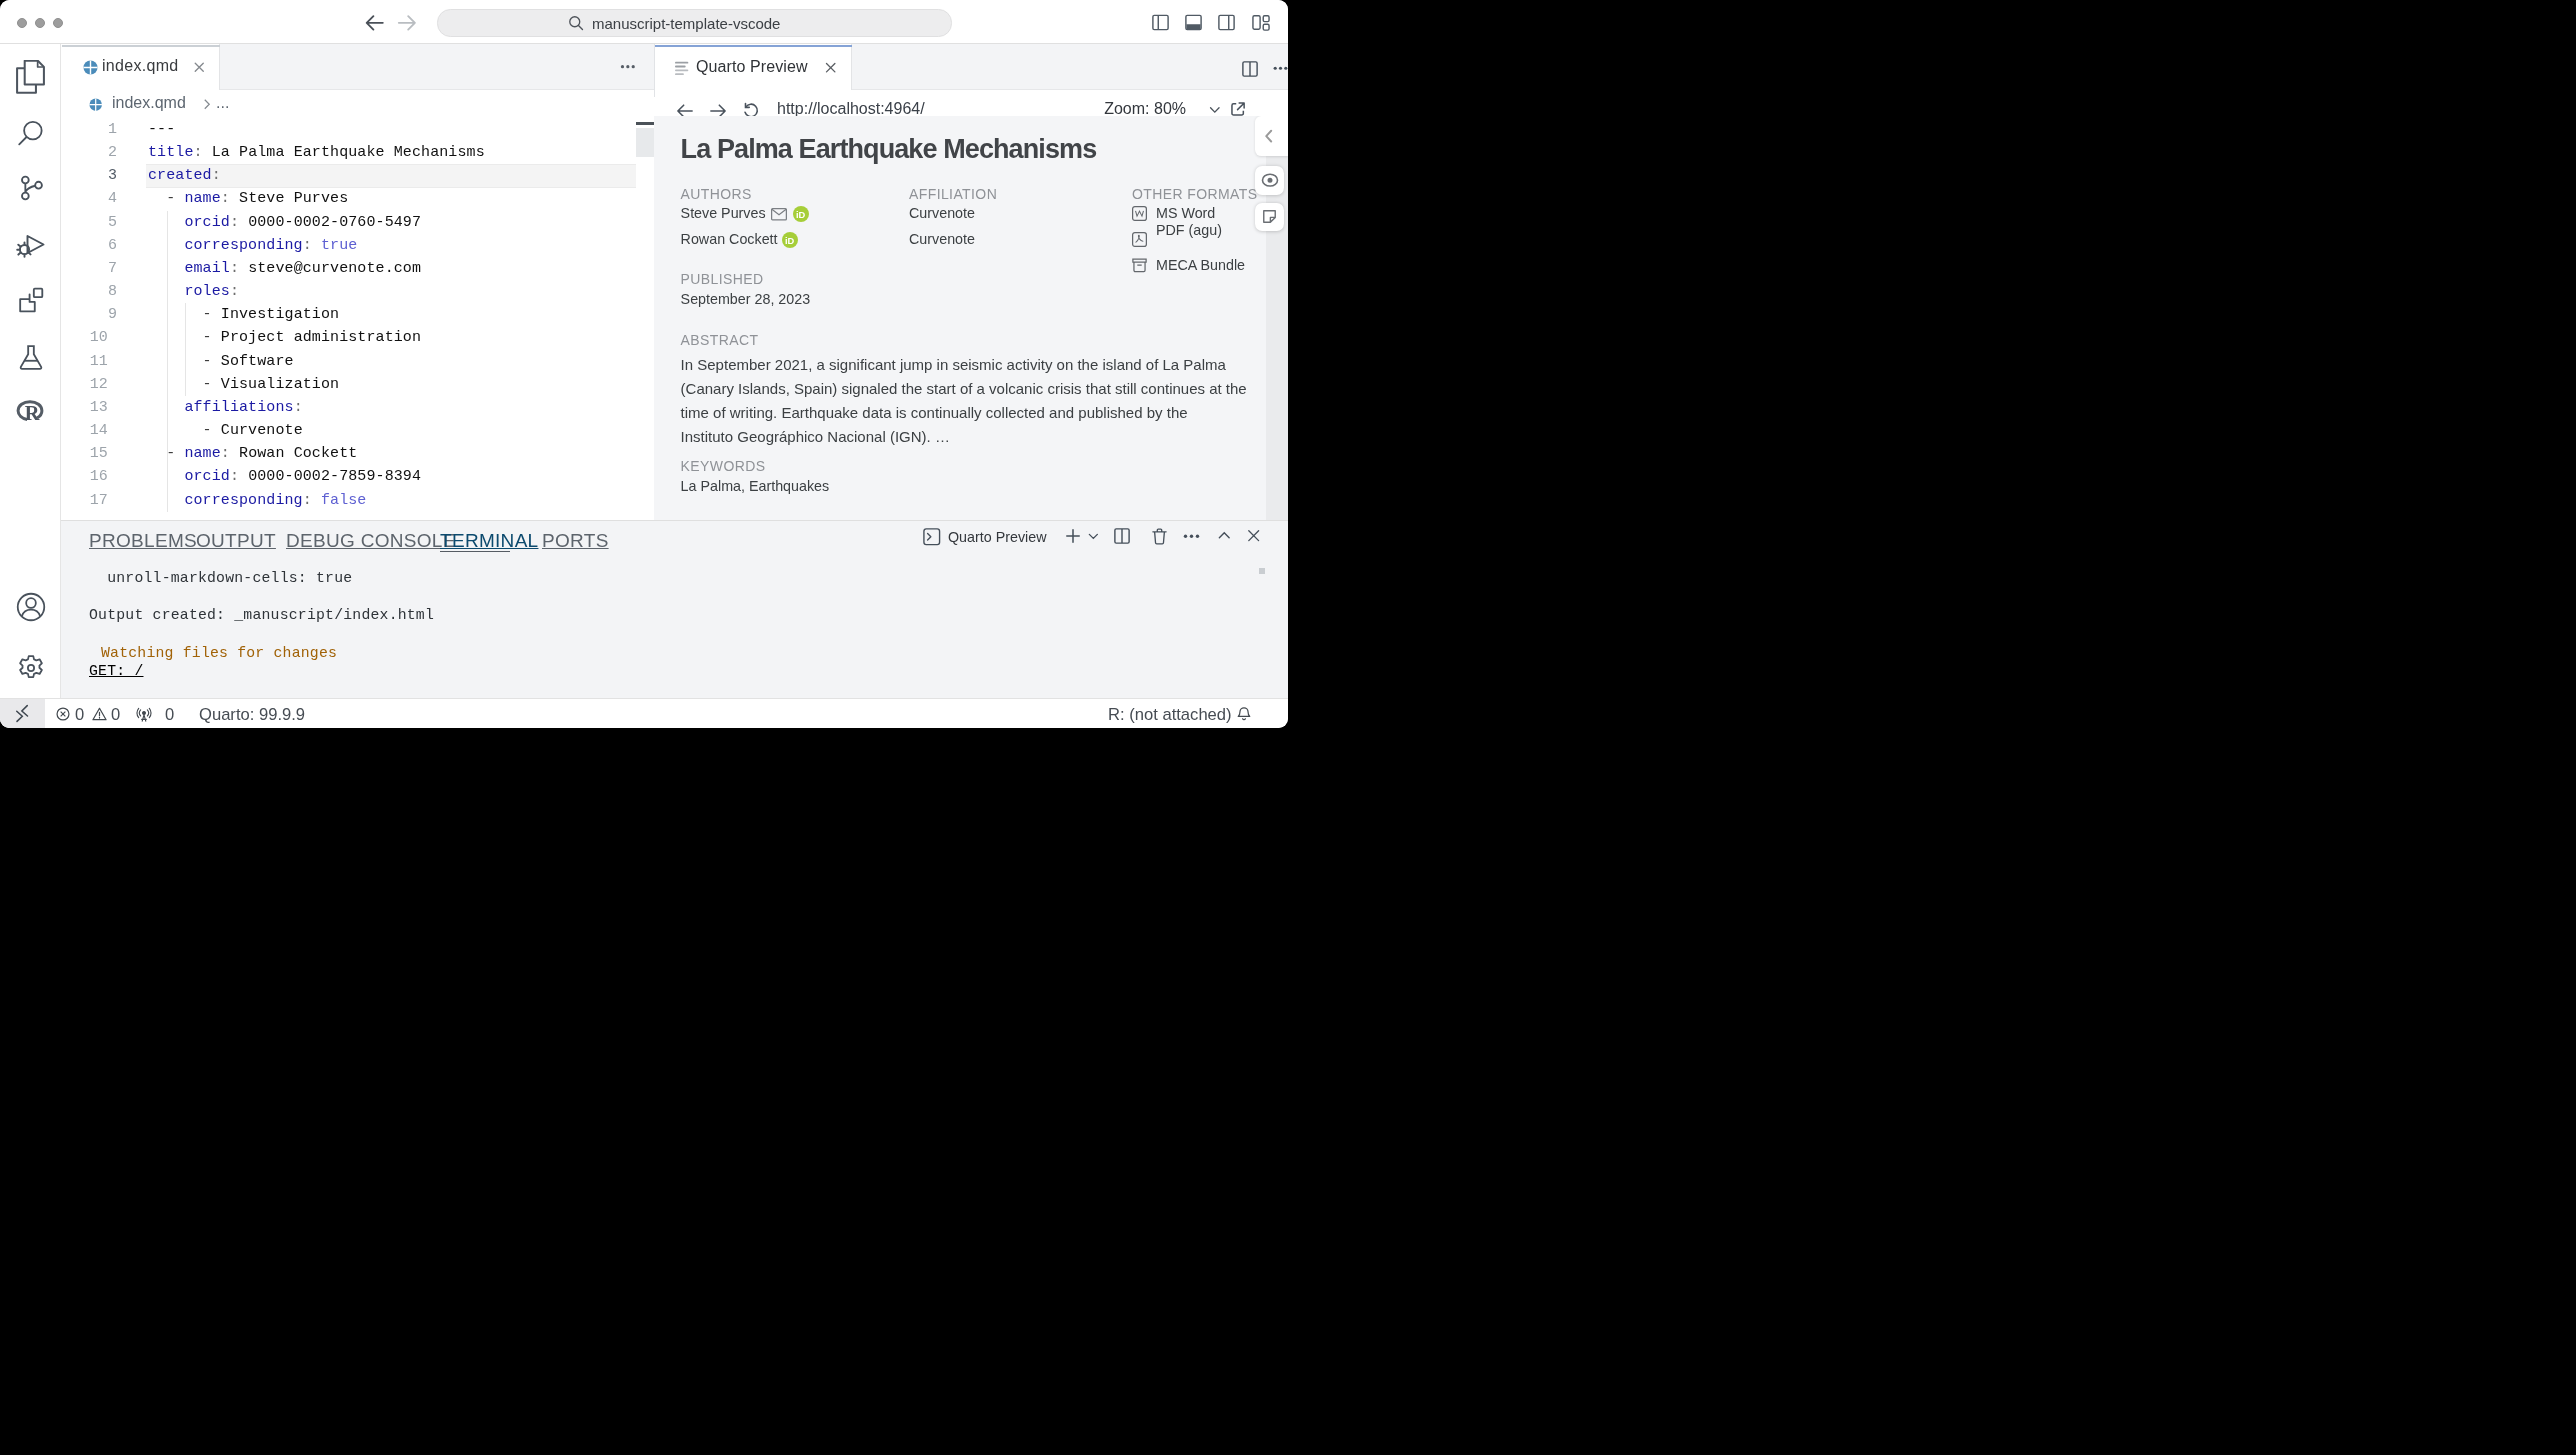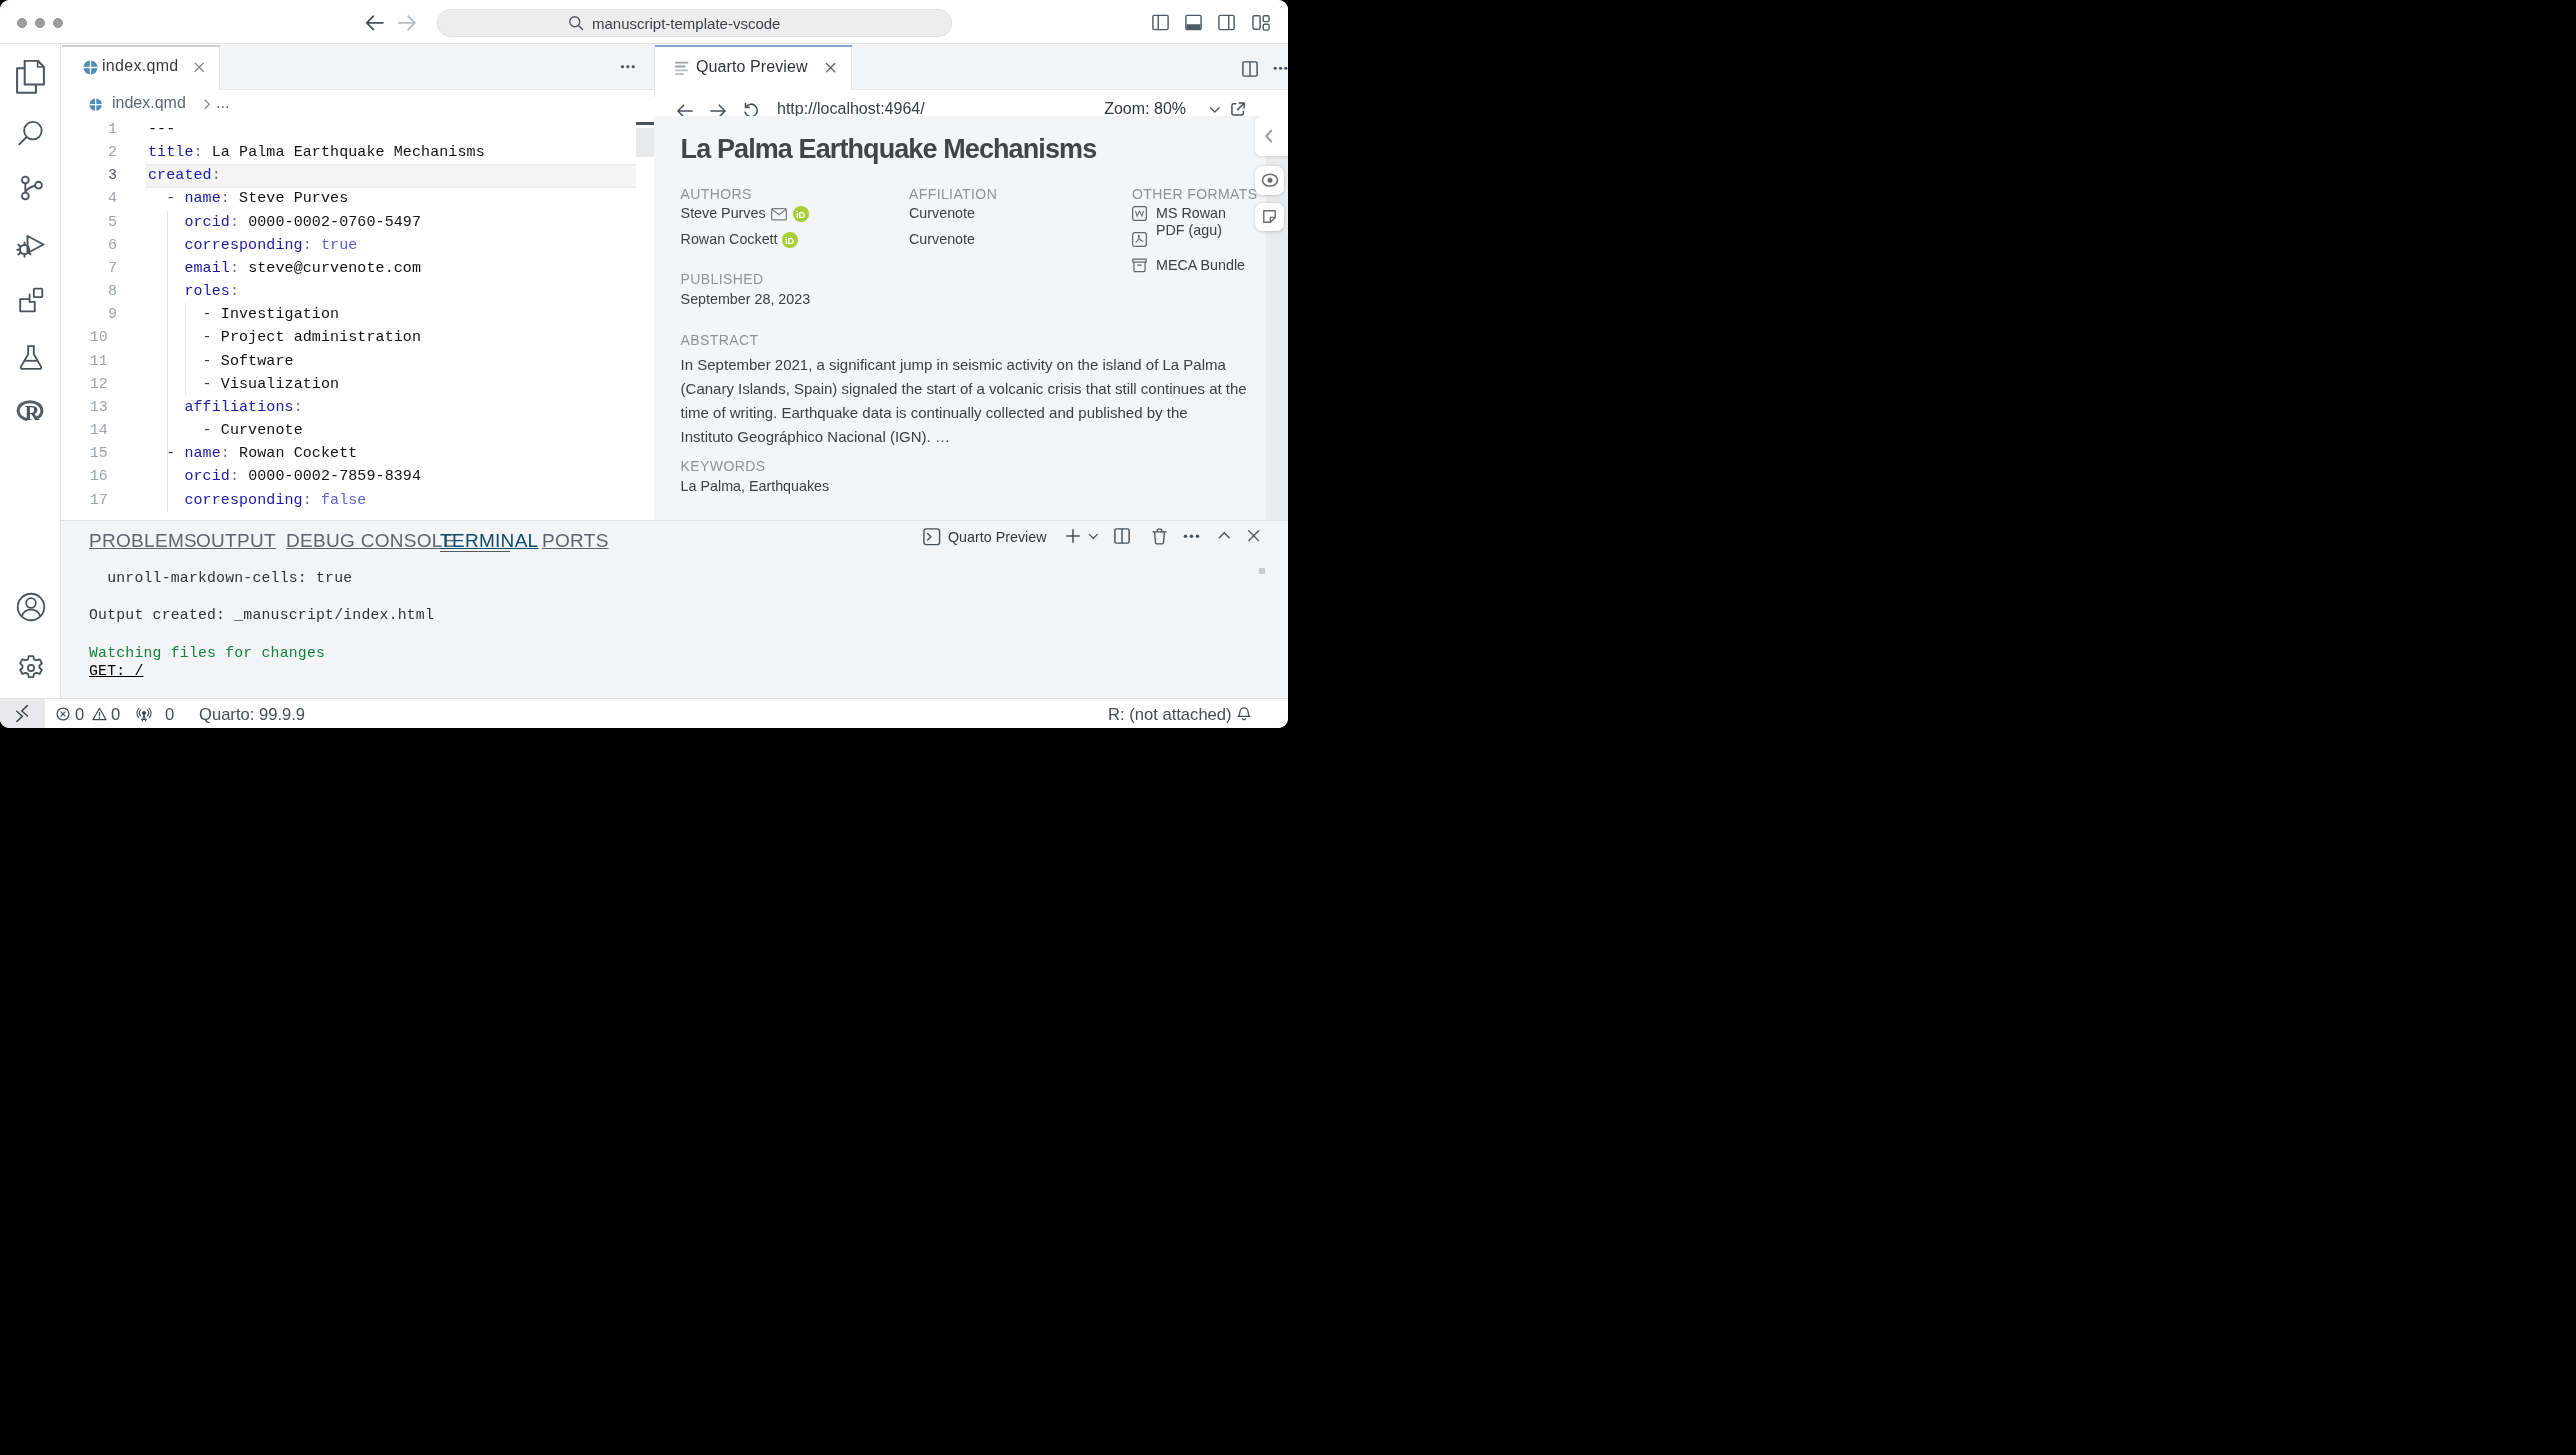--- a/index.html
+++ b/index.html
@@ -297,21 +297,21 @@
         <circle cx="9" cy="9" r="9" fill="#a6ce39"></circle>
         <text x="3.4" y="13.1" font-size="10.5" font-weight="bold" fill="#fff" font-family="Liberation Sans">iD</text>
       </svg>
     <div class="abs val" style="left:255px; top:89px;">Curvenote</div>
     <div class="abs val" style="left:255px; top:115px;">Curvenote</div>
 
     <svg class="abs fmticon" style="left:478px; top:90px;" width="15" height="15" viewBox="0 0 17 17" fill="none" stroke="#63676c" stroke-width="1.4">
         <rect x="0.7" y="0.7" width="15.6" height="15.6" rx="2.5"></rect>
         <path d="M4 5.5 L5.7 11.5 L8.5 5.8 L11.3 11.5 L13 5.5" stroke-width="1.2"></path>
       </svg>
-    <div class="abs val" style="left:502px; top:89px;">MS Rowan</div>
+    <div class="abs val" style="left:502px; top:89px;">MS Word</div>
     <svg class="abs fmticon" style="left:478px; top:116px;" width="15" height="15" viewBox="0 0 17 17" fill="none" stroke="#63676c" stroke-width="1.4">
         <rect x="0.7" y="0.7" width="15.6" height="15.6" rx="2.5"></rect>
         <path d="M4.5 11.5 c1.5 -1 2.5 -2.5 3.2 -4.5 c0.3 -1 1 -3 0.2 -3.2 c-1.2 -0.3 -0.3 3 0.5 4 c0.9 1.2 2.2 2.4 4 2.6" stroke-width="1.2" stroke-linecap="round"></path>
       </svg>
     <div class="abs val" style="left:502px; top:106px;">PDF (agu)</div>
     <svg class="abs fmticon" style="left:478px; top:142px;" width="15" height="15" viewBox="0 0 17 17" fill="none" stroke="#63676c" stroke-width="1.4">
         <path d="M1 1.2 h15 v3.6 h-15 z M2.2 4.8 V14 a1.4 1.4 0 0 0 1.4 1.4 h9.8 a1.4 1.4 0 0 0 1.4 -1.4 V4.8 M6 8 h5"></path>
       </svg>
     <div class="abs val" style="left:502px; top:141px;">MECA Bundle</div>
 
@@ -372,21 +372,21 @@
       </svg>
     <svg class="abs" style="left:1157px; top:9.8px;" width="12.5" height="8" viewBox="0 0 14 9" fill="none" stroke="#454f5a" stroke-width="1.6" stroke-linecap="round">
         <path d="M1.5 7.5 L7 2 L12.5 7.5"></path>
       </svg>
     <svg class="abs" style="left:1186px; top:8px;" width="13.4" height="13.4" viewBox="0 0 15 15" fill="none" stroke="#454f5a" stroke-width="1.5" stroke-linecap="round">
         <path d="M2 2 L13 13 M13 2 L2 13"></path>
       </svg>
 
     <div class="tline" style="left:28px; top:49px;">  unroll-markdown-cells: true</div>
     <div class="tline" style="left:28px; top:86px;">Output created: _manuscript/index.html</div>
-    <div class="tline" style="left:28px; top:124px; color:#15803d;">Watching files for changes</div>
+    <div class="tline" style="left:40px; top:124px; color:#a16207;">Watching files for changes</div>
     <div class="tline" style="left:28px; top:142px; color:#000000;text-decoration:underline;">GET: /</div>
 
     <div class="abs" style="left:1198px; top:47px; width:6.3px; height:6.3px; background:#c9cdd1;"></div>
   </div>
 
   <div class="statusbar">
     <div class="abs" style="left:0; top:0; width:45px; height:29px; background:#e9e9eb;"></div>
     <svg class="abs" style="left:14.3px; top:4.5px;" width="15" height="19" viewBox="0 0 17 21" fill="none" stroke="#3f4750" stroke-width="1.75" stroke-linecap="round">
         <path d="M3.1 7.9 L9.4 13.6 L3.4 19.4 M15 1.6 L8.9 7.7 L15.3 13.3"></path>
       </svg>

